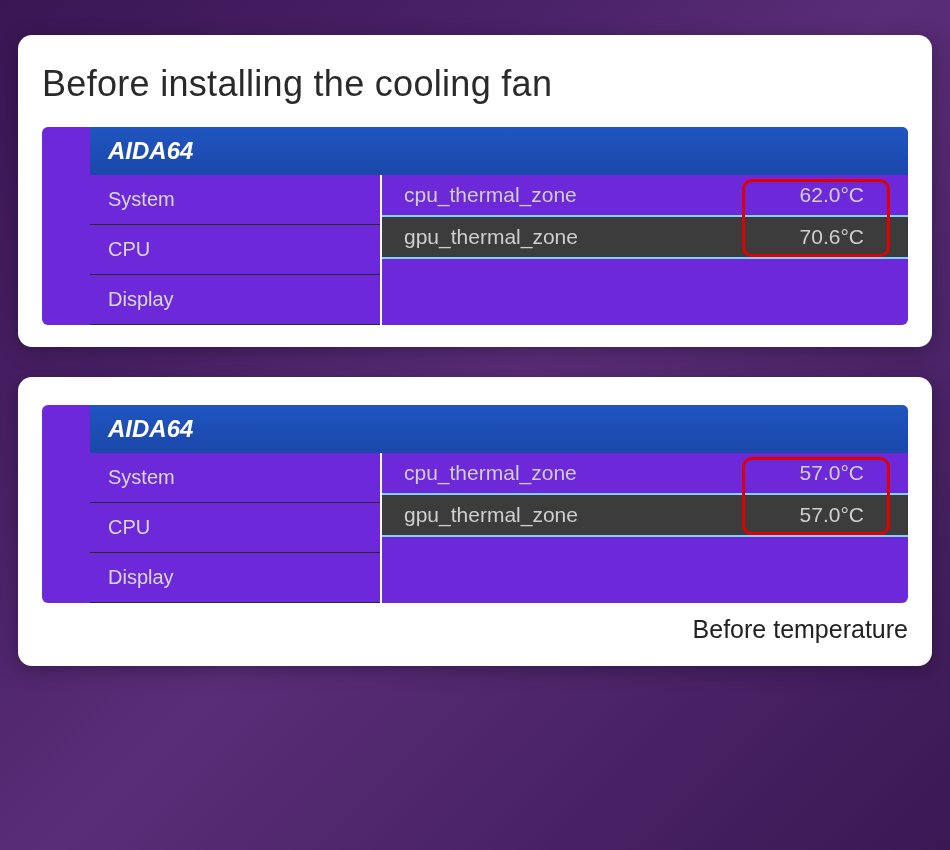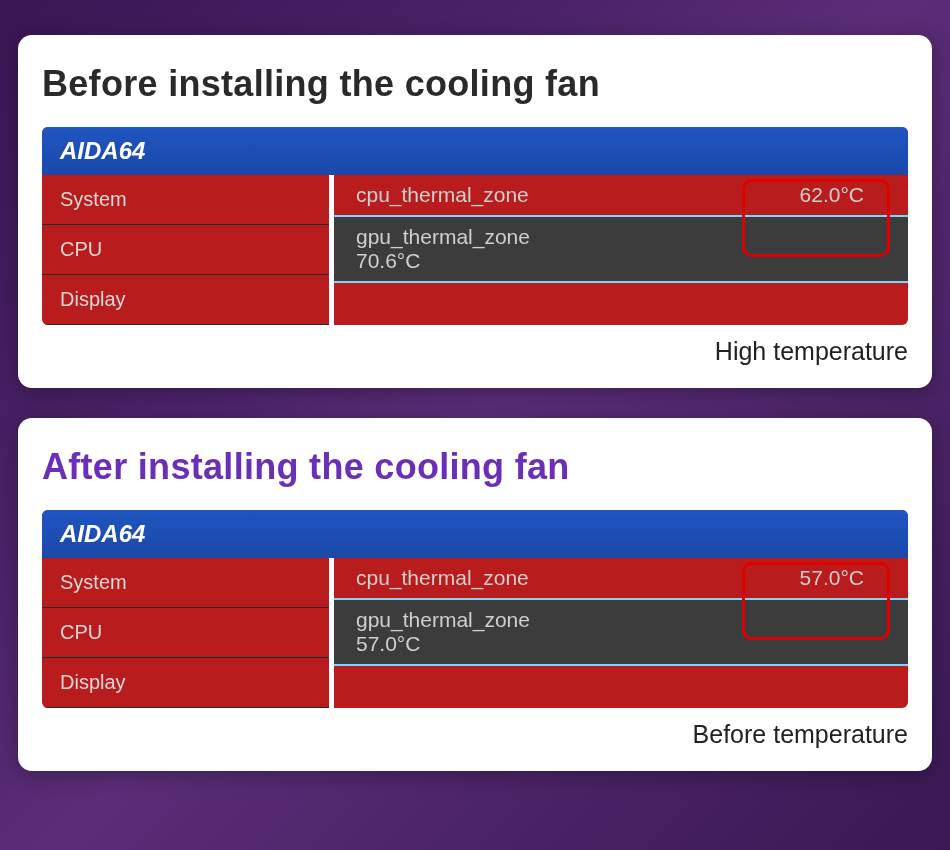--- a/index.html
+++ b/index.html
@@ -12,66 +12,67 @@
 }
 .card {
   background: #ffffff;
   border-radius: 14px;
   padding: 28px 24px 22px 24px;
   margin-bottom: 30px;
   box-shadow: 0 4px 20px rgba(0,0,0,0.3);
 }
 .card-title {
   font-size: 36px;
-  font-weight: 700;
+  font-weight: 400;
   margin-bottom: 22px;
   letter-spacing: 0.3px;
 }
 .title-before { color: #2a2a2a; }
 .title-after { color: #6a2eb8; }
 .aida-panel {
-  background: #b91c1c;
+  background: #6d28d9;
   border-radius: 6px;
   overflow: hidden;
+  padding-left: 48px;
 }
 .aida-header {
   background: linear-gradient(180deg, #2055c0 0%, #1a48aa 100%);
   color: #ffffff;
   font-weight: 700;
   font-size: 24px;
   padding: 10px 18px;
   font-style: italic;
 }
 .aida-body {
   display: flex;
   position: relative;
 }
 .aida-sidebar {
   width: 292px;
-  border-right: 5px solid #ffffff;
+  border-right: 2px solid #ffffff;
 }
 .aida-main {
   flex: 1;
   min-height: 140px;
 }
 .sidebar-item {
   padding: 13px 18px;
   color: #d8d8d8;
   font-size: 20px;
   border-bottom: 1px solid #2a2a2a;
 }
 .main-row {
   display: flex;
   justify-content: space-between;
   padding: 8px 44px 8px 22px;
   color: #cfcfcf;
   font-size: 21px;
   border-bottom: 2px solid #7dd3fc;
 }
-.main-row.alt { background: #3c3c3c; flex-direction: column; }
+.main-row.alt { background: #3c3c3c; }
 .highlight-box {
   position: absolute;
   border: 3px solid #e00000;
   border-radius: 10px;
   right: 18px;
   top: 4px;
   width: 148px;
   height: 78px;
   pointer-events: none;
 }
@@ -104,25 +105,23 @@
         </div>
         <div class="main-row alt">
           <span>gpu_thermal_zone</span>
           <span>70.6°C</span>
         </div>
         <div class="highlight-box"></div>
       </div>
     </div>
   </div>
 
-  <div class="caption">High temperature</div>
 </div>
 
 <div class="card">
-  <div class="card-title title-after">After installing the cooling fan</div>
 
   <div class="aida-panel">
     <div class="aida-header">AIDA64</div>
     <div class="aida-body">
       <div class="aida-sidebar">
         <div class="sidebar-item">System</div>
         <div class="sidebar-item">CPU</div>
         <div class="sidebar-item">Display</div>
       </div>
       <div class="aida-main">

